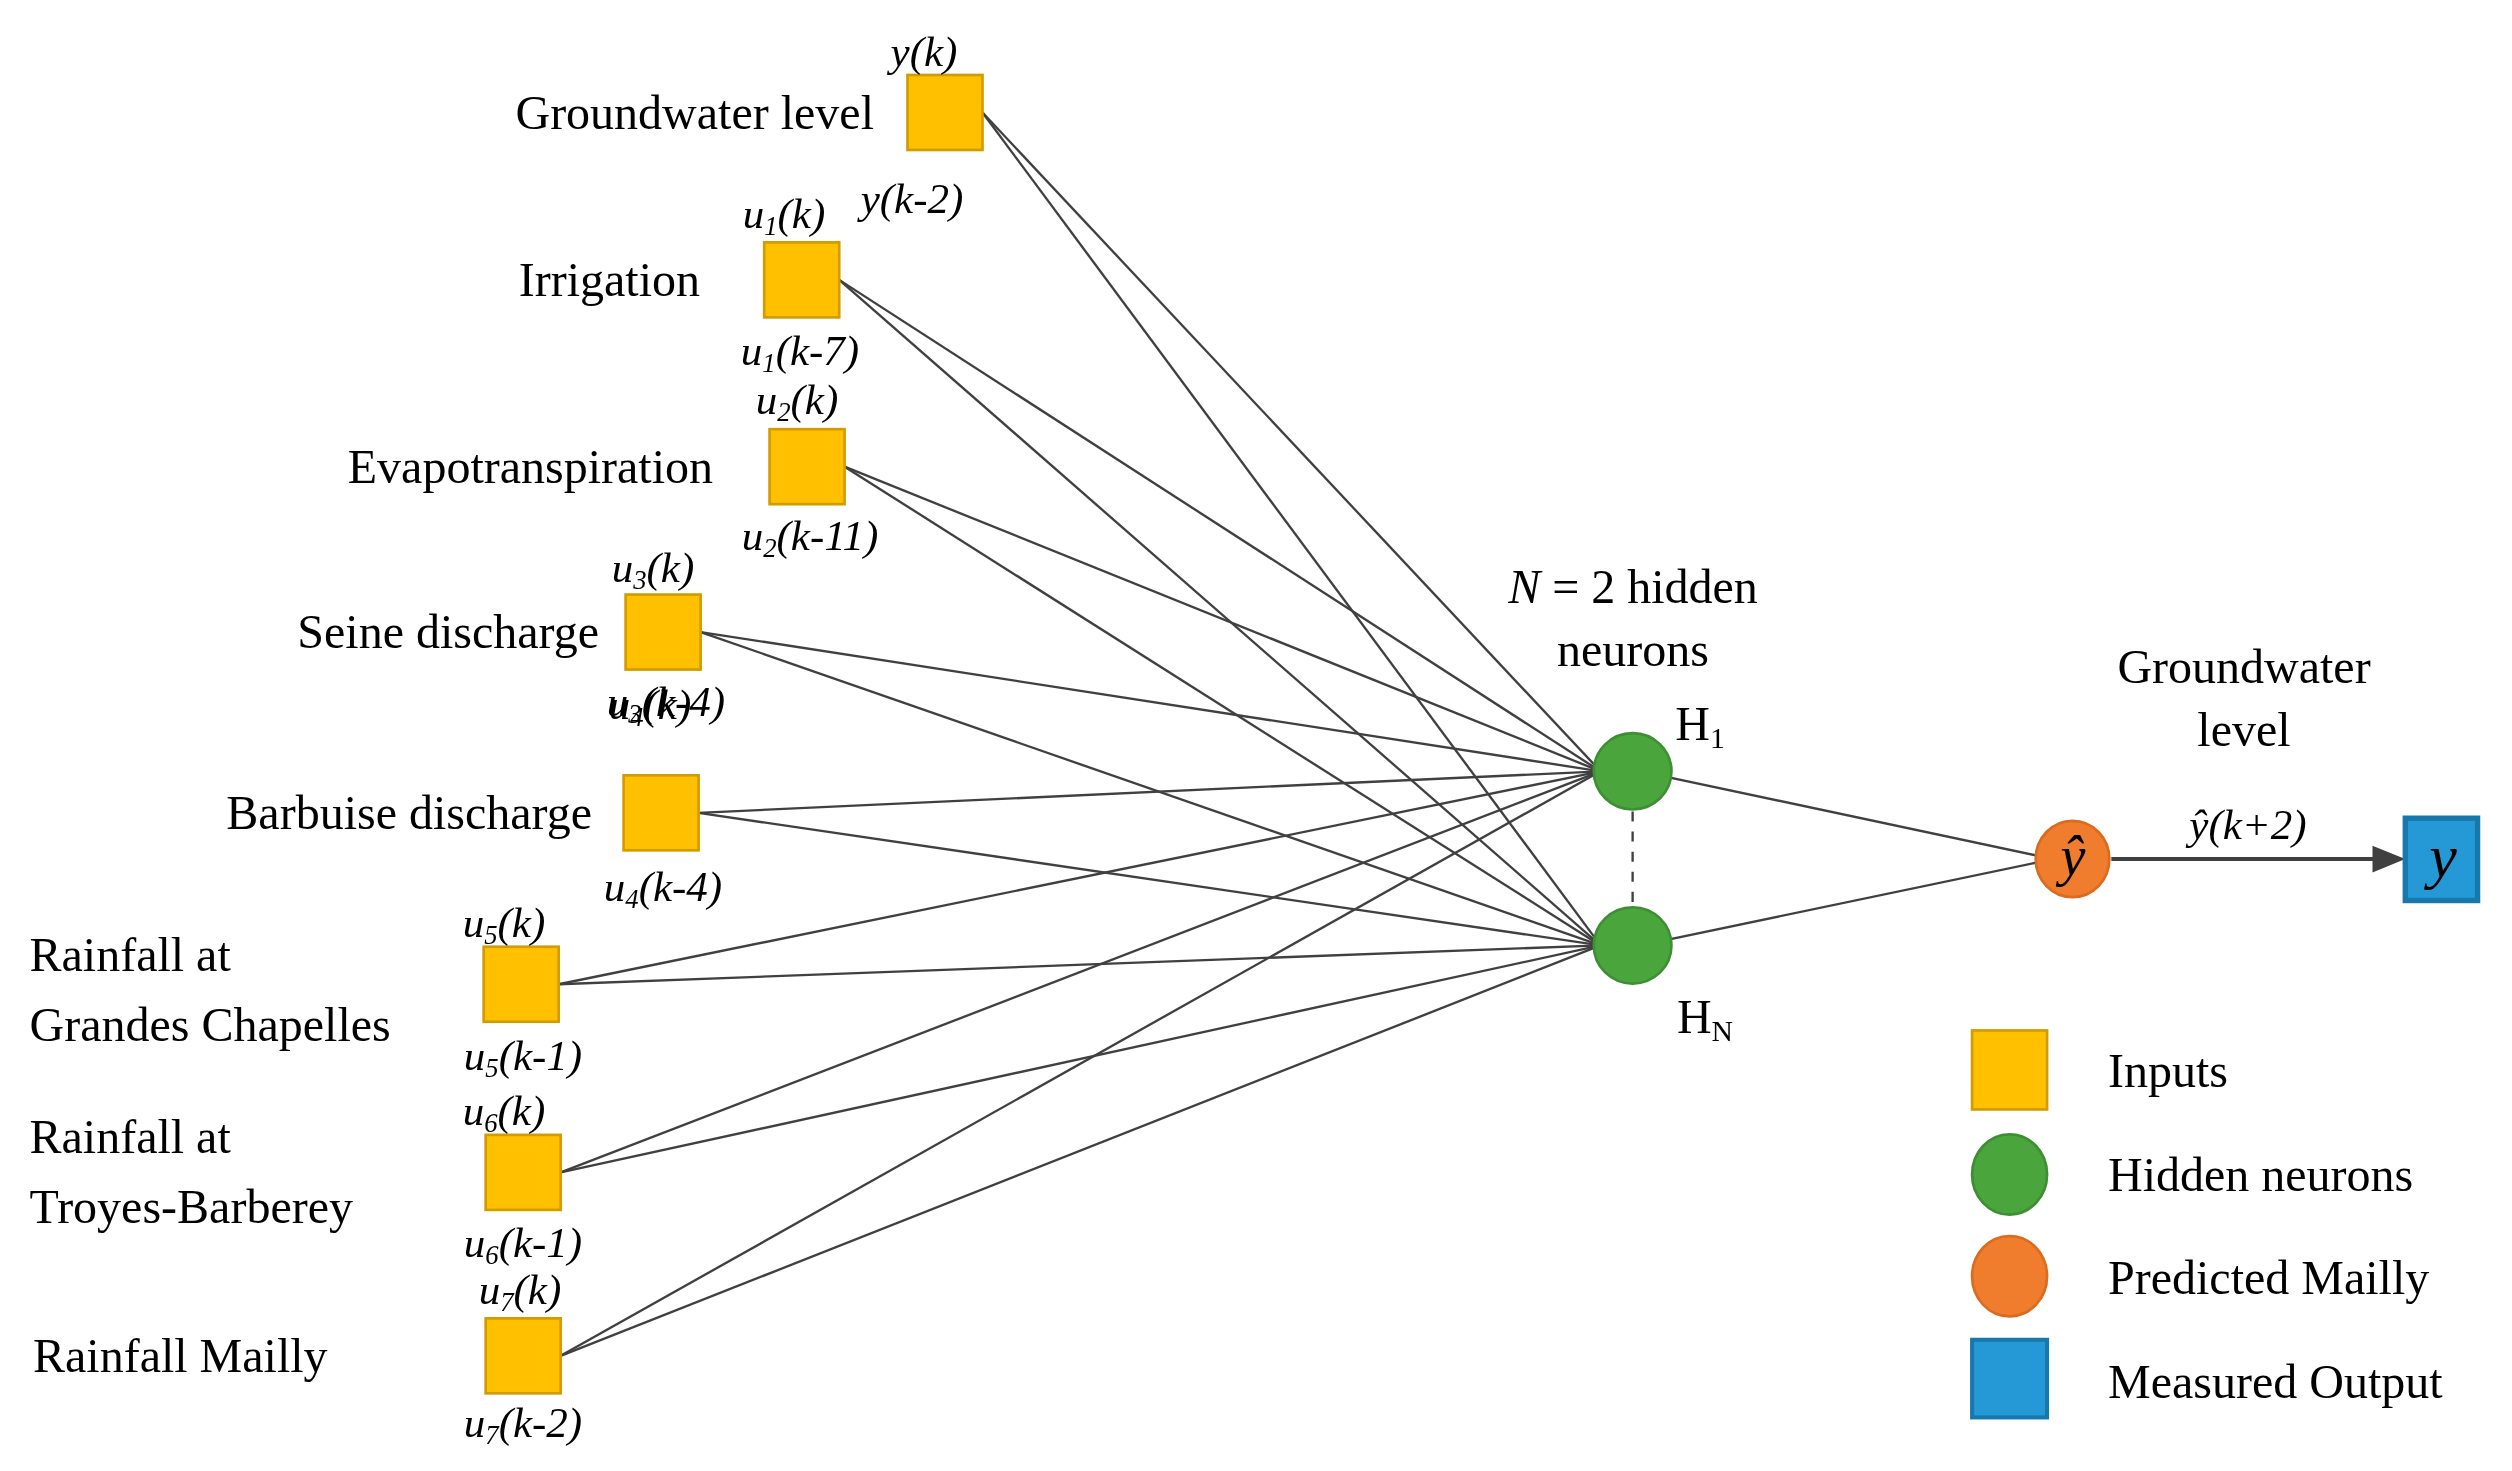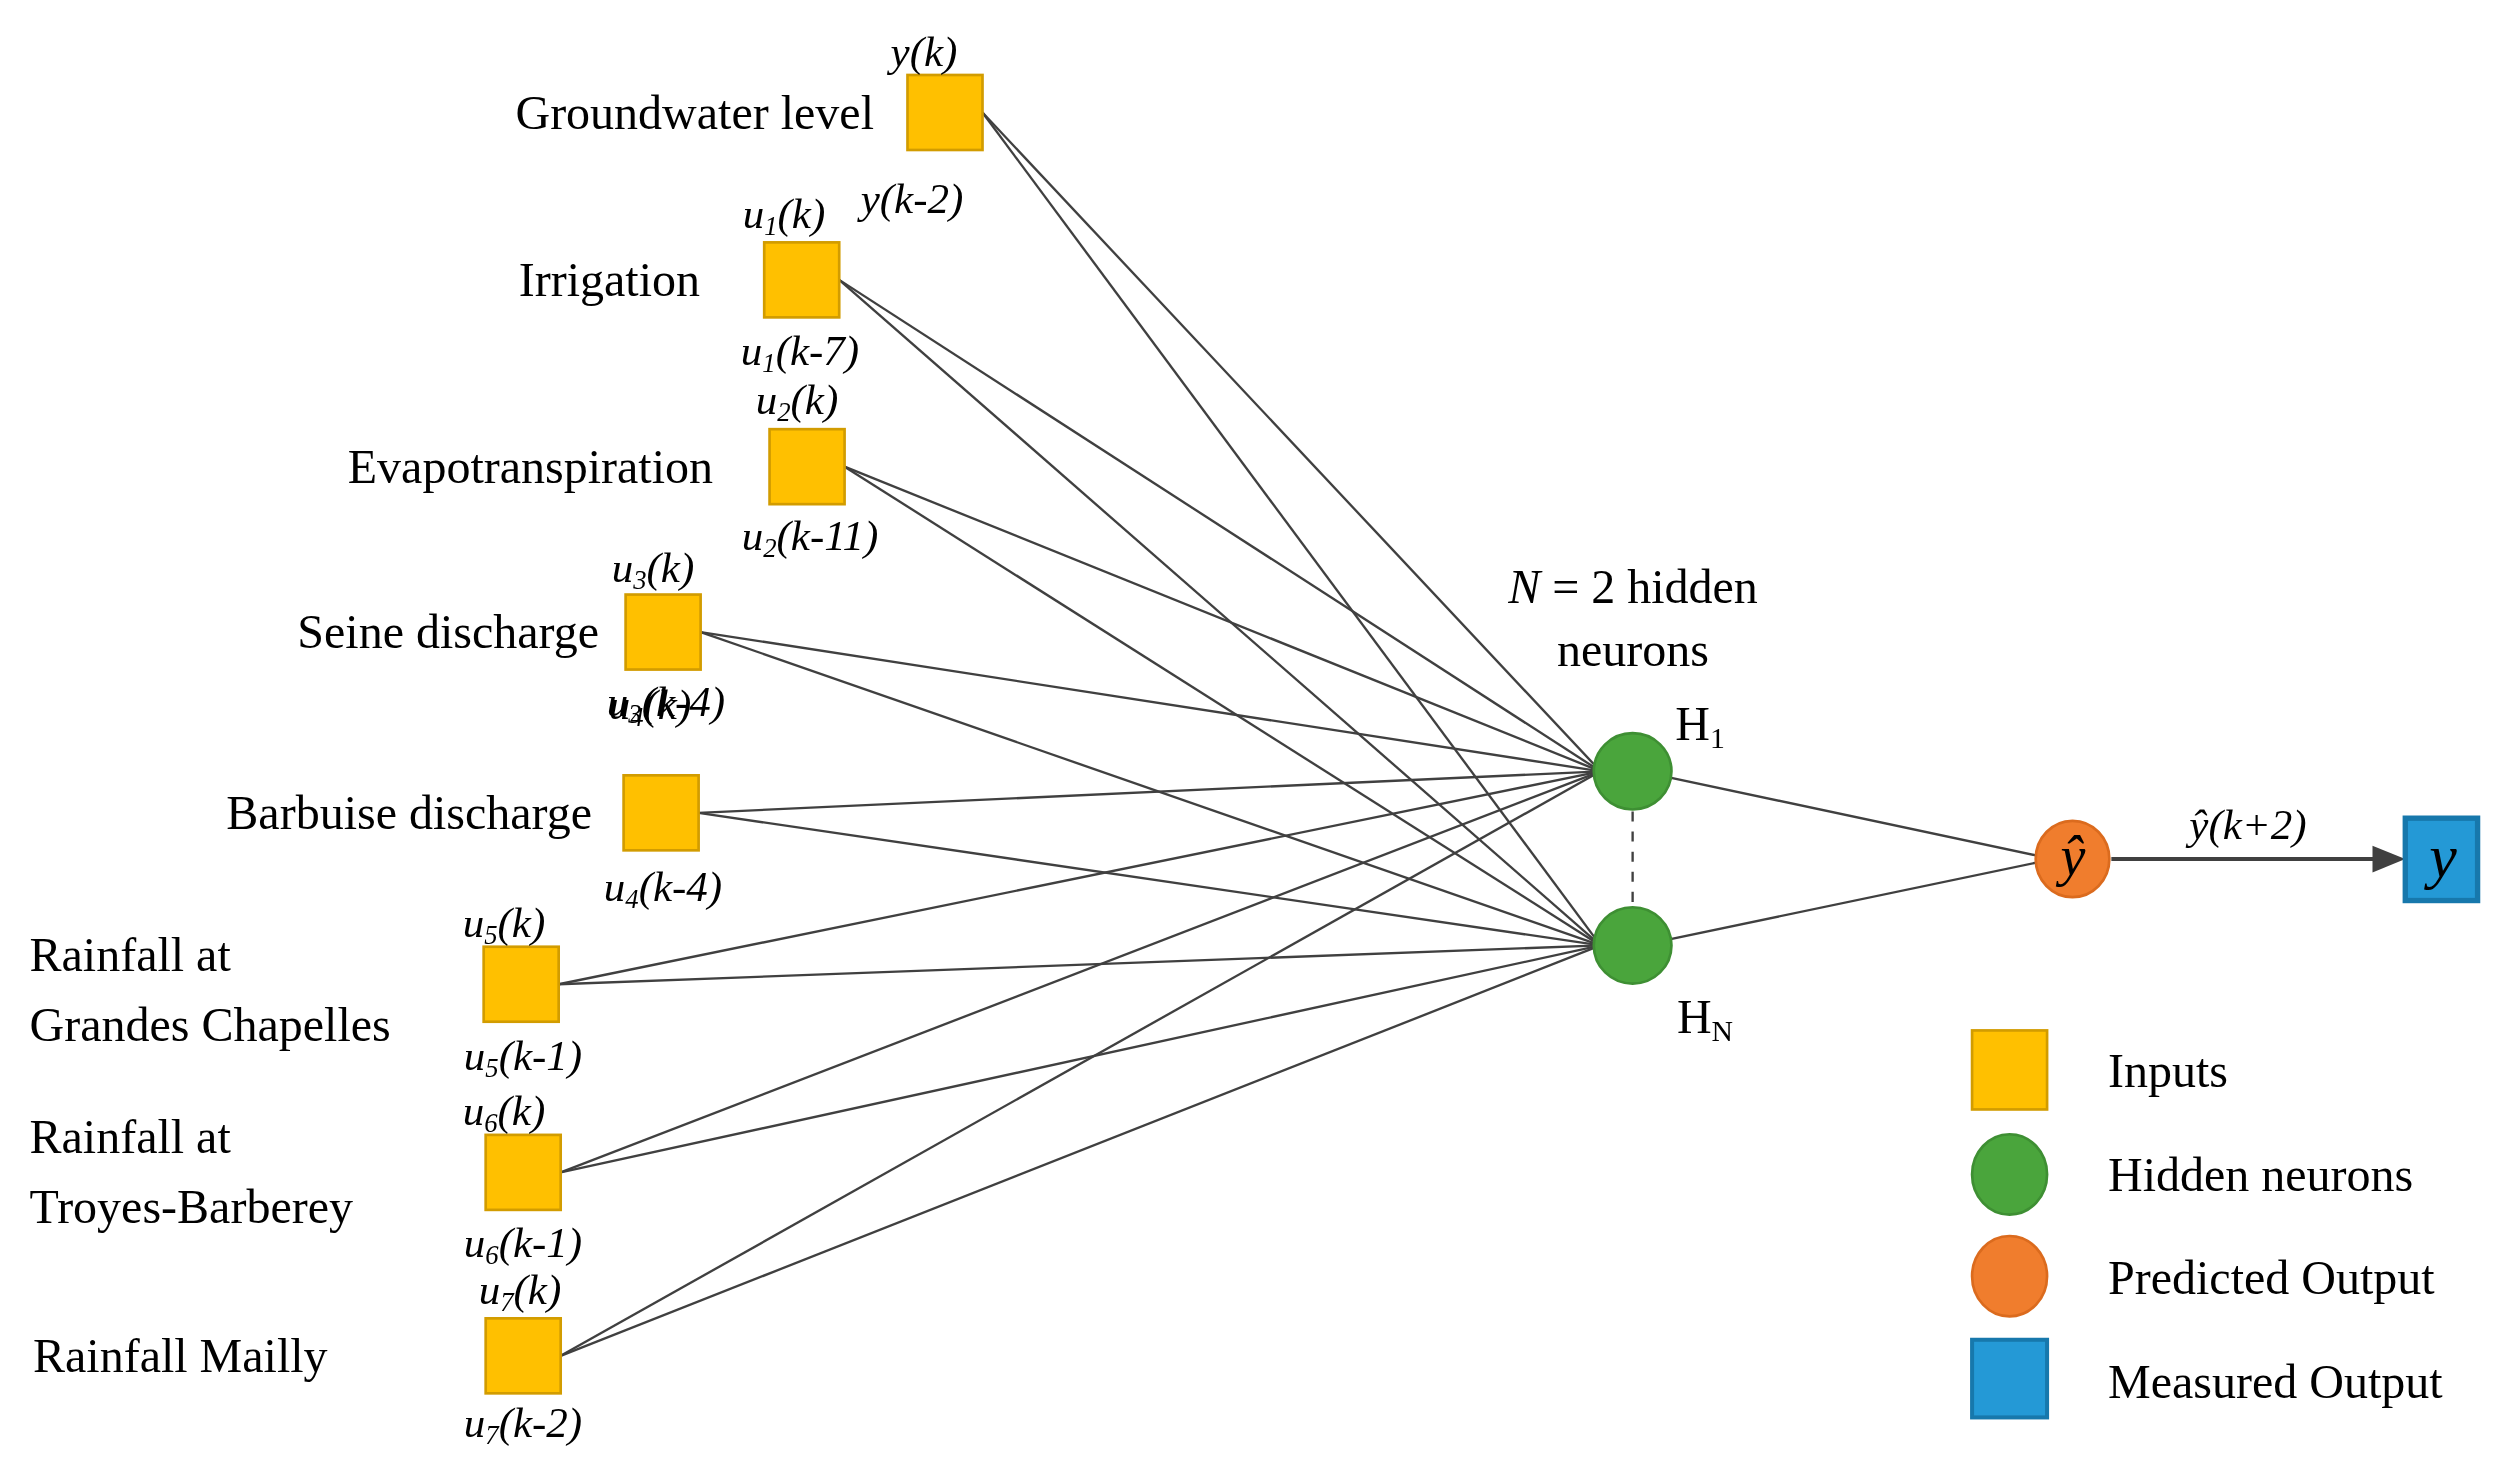--- a/index.html
+++ b/index.html
@@ -159,26 +159,30 @@
   <div class="txt tag" style="left:523px; top:1422px;"><span>u</span><sub>7</sub><span>(k-2)</span></div>
 
   <div class="txt block-center" style="left:1633px; top:618px;">
     <div><span class="italic">N</span><span> = 2 hidden</span></div>
     <div>neurons</div>
   </div>
 
   <div class="txt h-label" style="left:1700px; top:723px;"><span>H</span><sub>1</sub></div>
   <div class="txt h-label" style="left:1705px; top:1016px;"><span>H</span><sub>N</sub></div>
 
+  <div class="txt block-center" style="left:2244px; top:698px;">
+    <div>Groundwater</div>
+    <div>level</div>
+  </div>
 
   <div class="txt arrow-label" style="left:2248px; top:824px;">ŷ(k+2)</div>
 
   <div class="txt node-glyph glyph-pred" style="left:2073px; top:859px;">ŷ</div>
 
   <div class="txt node-glyph glyph-meas" style="left:2443px; top:859px;">y</div>
 
   <div class="txt legend-label" style="left:2108px; top:1070px;">Inputs</div>
   <div class="txt legend-label" style="left:2108px; top:1174px;">Hidden neurons</div>
-  <div class="txt legend-label" style="left:2108px; top:1277px;">Predicted Output</div>
+  <div class="txt legend-label" style="left:2108px; top:1277px;">Predicted Mailly</div>
   <div class="txt legend-label" style="left:2108px; top:1381px;">Measured Output</div>
 
 </div>
 
 
 </body></html>

